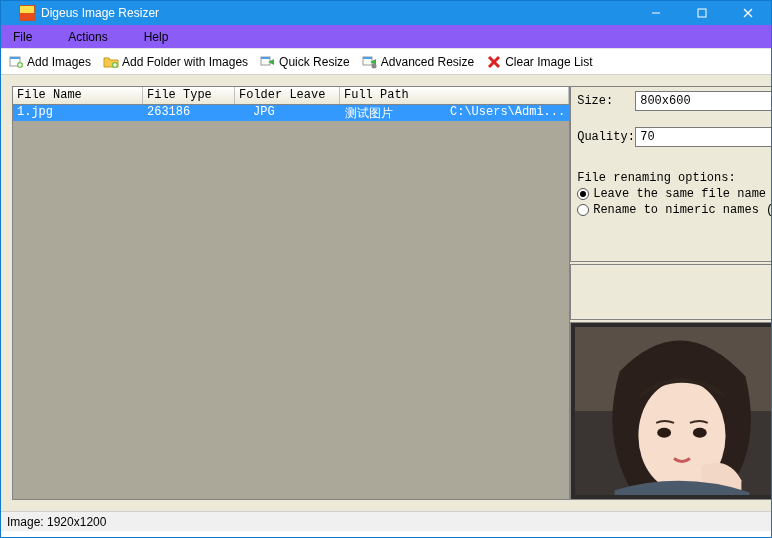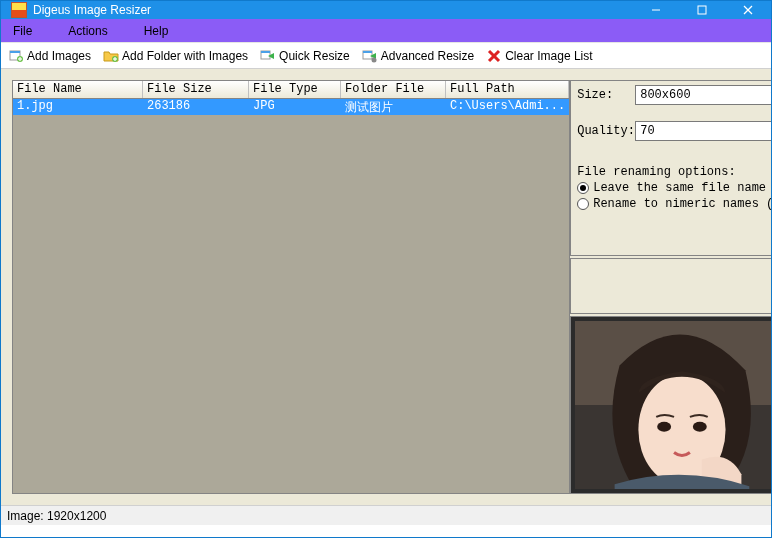--- a/index.html
+++ b/index.html
@@ -8,24 +8,24 @@
     font-size: 12px;
     background: #fff;
     width: 772px;
     height: 538px;
     overflow: hidden;
     border: 1px solid #1079cb;
   }
   .titlebar {
     background: #1e90e8;
     color: #fff;
-    height: 18px;
+    height: 24px;
     display: flex;
     align-items: center;
-    padding-left: 10px;
+    padding-left: 18px;
   }
   .titlebar .app-icon {
     width: 16px; height: 16px;
     background: linear-gradient(to bottom, #ffe04a 50%, #e64d1a 50%);
     border: 1px solid #c0542e;
     margin-right: 6px;
   }
   .titlebar .title { flex: 1; font-size: 12px; }
   .winbtn { width: 46px; height: 30px; display:flex;align-items:center;justify-content:center; color:#fff; }
   .winbtn svg { width:10px; height:10px; }
@@ -244,23 +244,22 @@
         </svg>
     </span>
     <span>Clear Image List</span>
   </div>
 </div>
 
 <div class="content">
   <div class="left">
     <div class="grid-header">
       <div class="c1">File Name</div>
-      <div class="c2">File Size</div>
       <div class="c3">File Type</div>
-      <div class="c4">Folder File</div>
+      <div class="c4">Folder Leave</div>
       <div class="c5">Full Path</div>
     </div>
     <div class="grid-row">
       <div class="c1">1.jpg</div>
       <div class="c2">263186</div>
       <div class="c3">JPG</div>
       <div class="c4">测试图片</div>
       <div class="c5">C:\Users\Admi...</div>
     </div>
     <div class="grid-body"></div>

